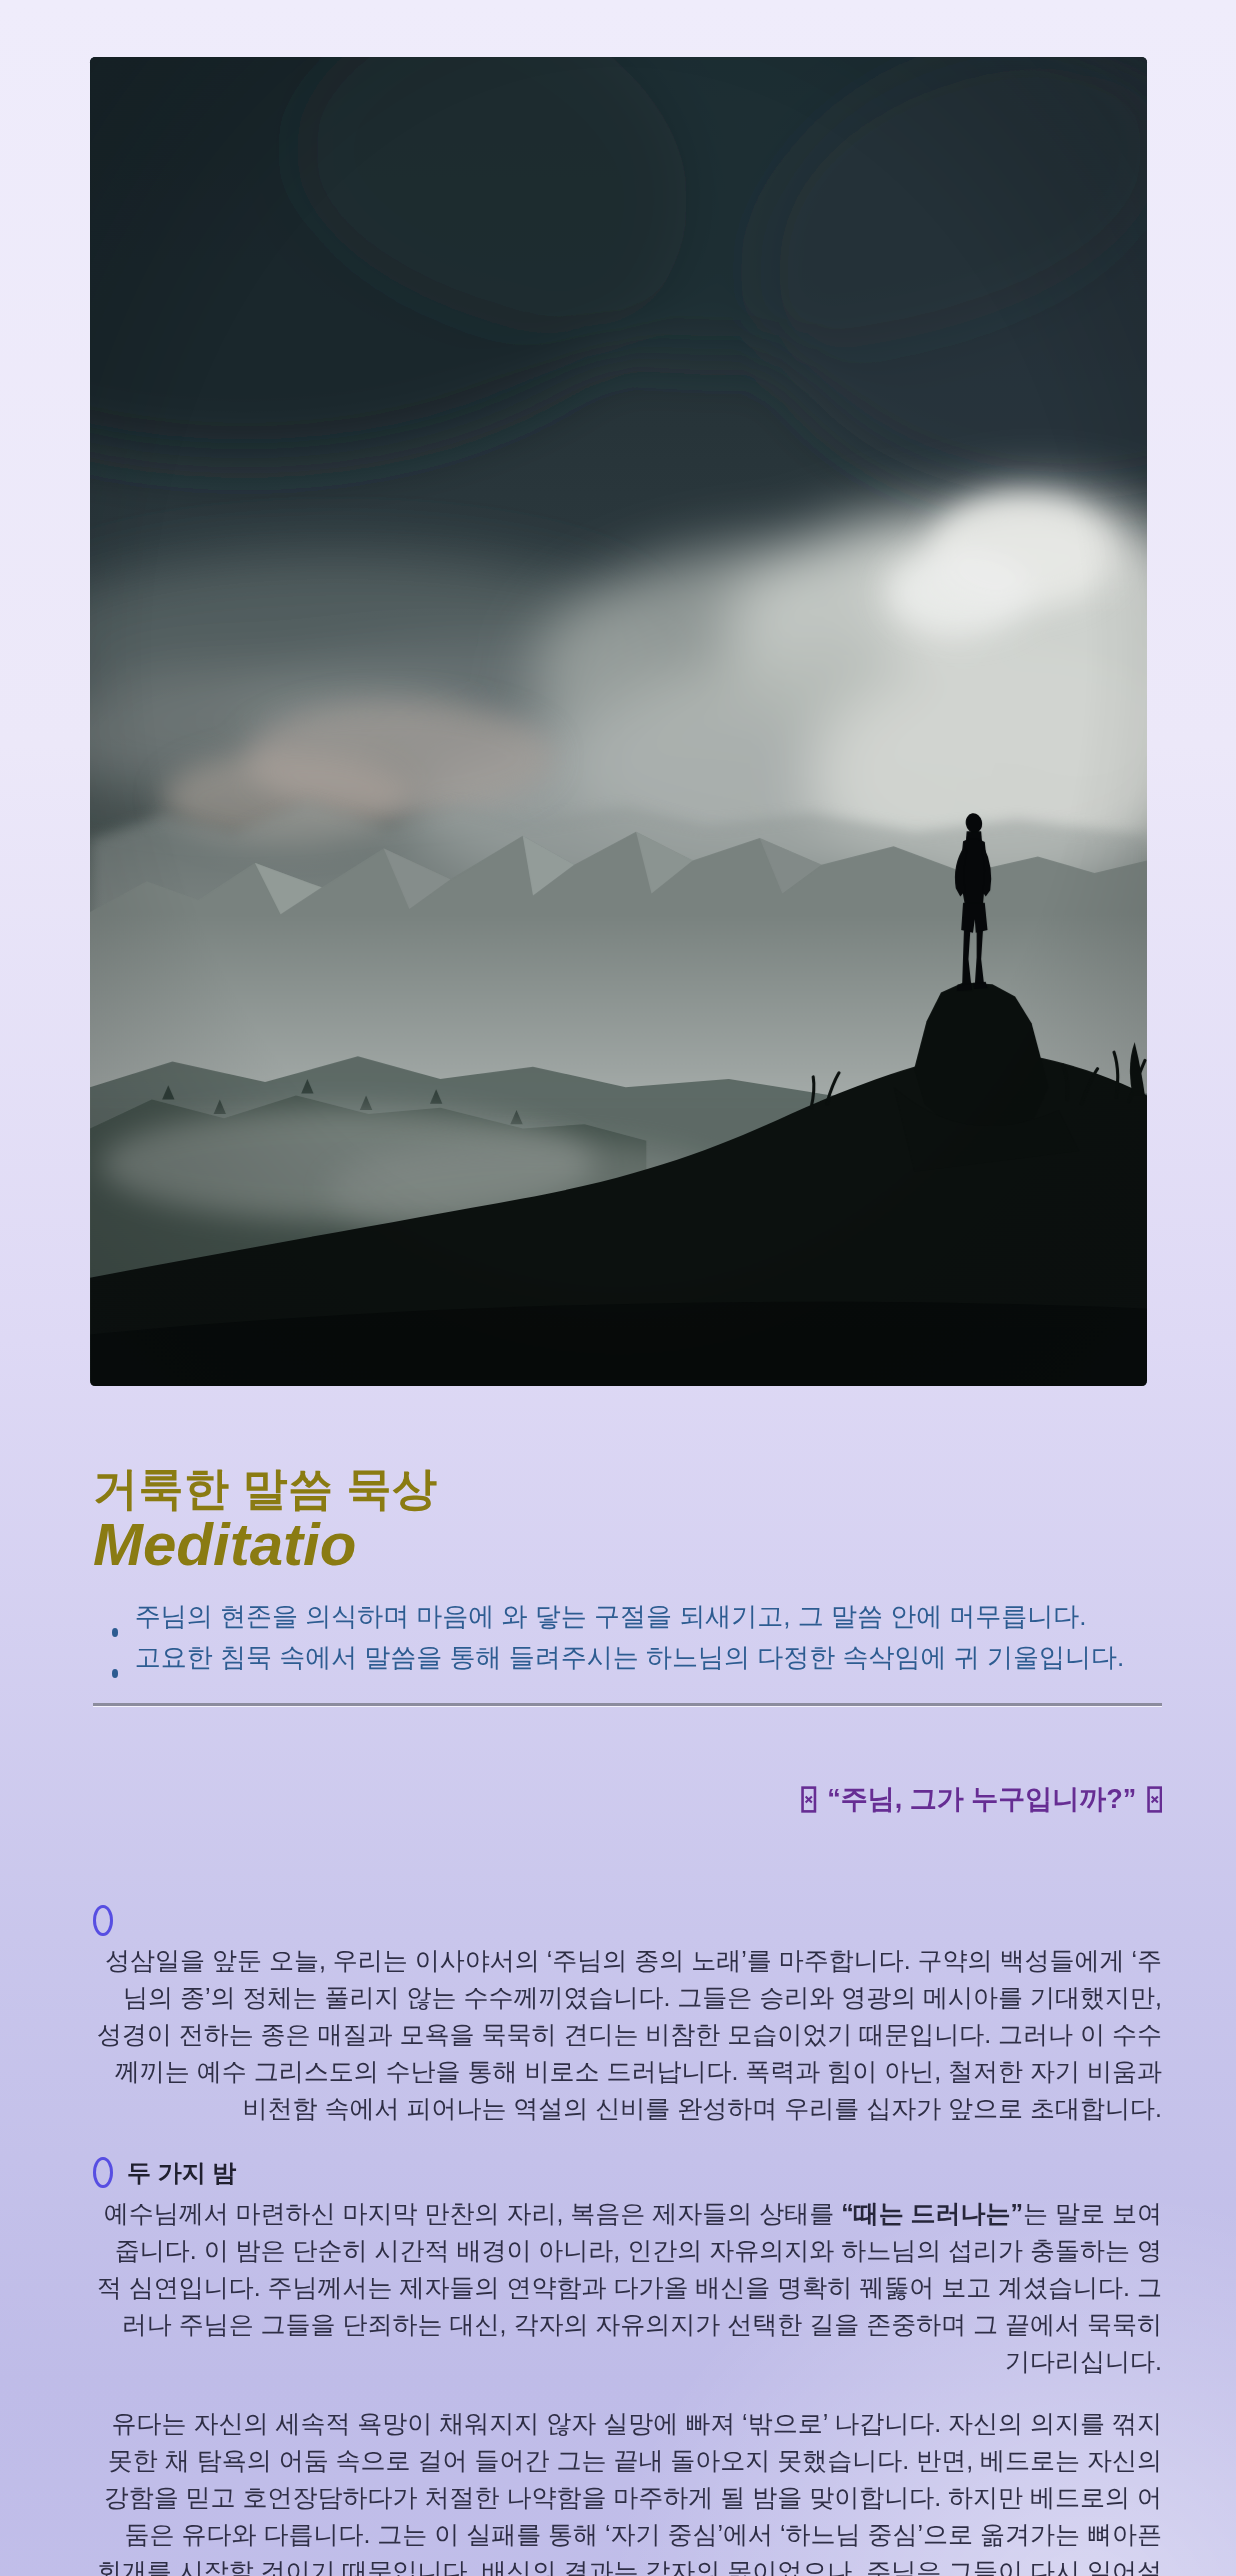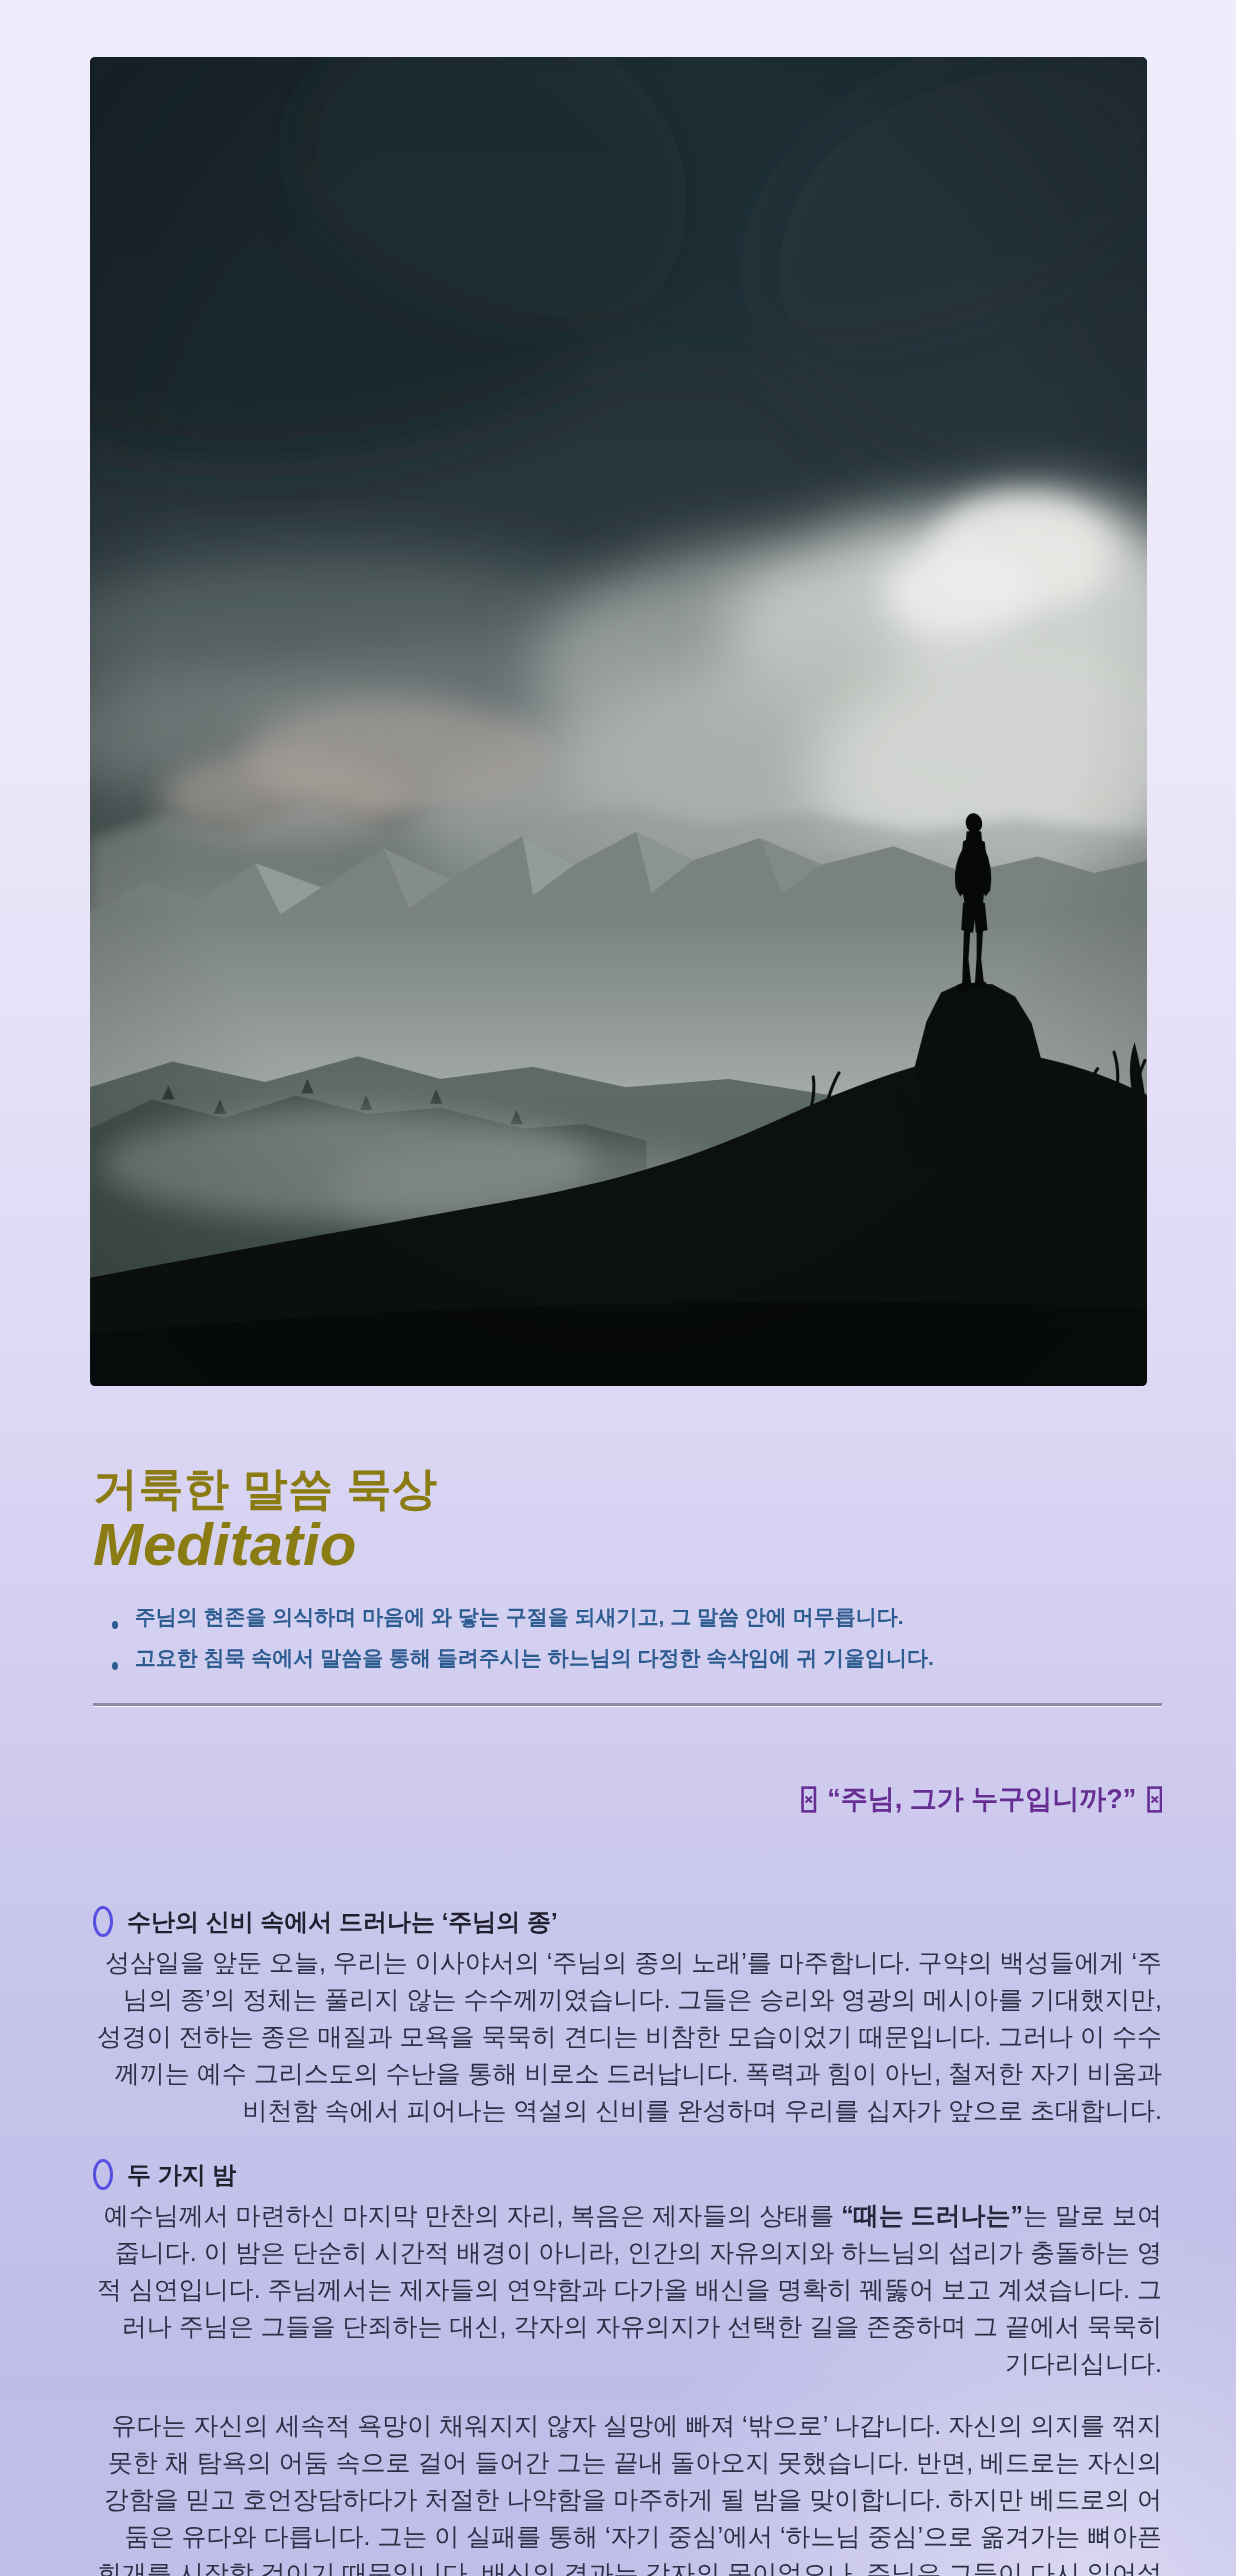--- a/index.html
+++ b/index.html
@@ -36,22 +36,22 @@
     font-size:45px; line-height:49px; font-weight:700; 
     color:#8a7b12; letter-spacing:0.5px;
   }
   .lectio-subtitle{
     margin-top:8.2px;
     font-size:60px; line-height:48px; font-weight:700; font-style:italic;
     color:#8a7b12;
   }
   ul.points{list-style:none;margin:27px 0 0 0;padding:0;}
   ul.points li{
-    display:flex;align-items:center;
-    font-size:21px;line-height:41px;font-weight:700;color:#2d5c91;
+    display:flex;align-items:flex-end;
+    font-size:26px;line-height:41px;font-weight:400;color:#2d5c91;
   }
   ul.points .bullet-dot{
     flex:0 0 auto;width:6.7px;height:8.8px;border-radius:50%;
     background:#2d5c91;margin:16.5px 16.5px 0 18.5px;
   }
   .divider{
     margin-top:25px;height:3.1px;background:#8c8c9e;
     border-bottom:1.5px solid #f4f2fc;
   }
   .quote-heading{
@@ -235,21 +235,20 @@
             <rect x="3" y="3" width="24" height="46" fill="none" stroke="currentColor" stroke-width="5"></rect>
             <path d="M9,20 L21,32 M21,20 L9,32" stroke="currentColor" stroke-width="4"></path>
           </svg>
       </span>
     </div>
 
     <div class="sections">
 
       <div class="sec-head">
         <span class="circle-icon"></span>
-        <span>수난의 신비 속에서 드러나는 ‘주님의 종’</span>
       </div>
       <p class="para"><span>성삼일을 앞둔 오늘, 우리는 이사야서의 ‘주님의 종의 노래’를 마주합니다. 구약의 백성들에게 ‘주님의 종’의 정체는 풀리지 않는 수수께끼였습니다. 그들은 승리와 영광의 메시아를 기대했지만, 성경이 전하는 종은 매질과 모욕을 묵묵히 견디는 비참한 모습이었기 때문입니다. 그러나 이 수수께끼는 예수 그리스도의 수난을 통해 비로소 드러납니다. 폭력과 힘이 아닌, 철저한 자기 비움과 비천함 속에서 피어나는 역설의 신비를 완성하며 우리를 십자가 앞으로 초대합니다.</span></p>
 
       <div class="sec-head">
         <span class="circle-icon"></span>
         <span>두 가지 밤</span>
       </div>
       <p class="para"><span>예수님께서 마련하신 마지막 만찬의 자리, 복음은 제자들의 상태를 </span><b>“때는 드러나는”</b><span>는 말로 보여줍니다. 이 밤은 단순히 시간적 배경이 아니라, 인간의 자유의지와 하느님의 섭리가 충돌하는 영적 심연입니다. 주님께서는 제자들의 연약함과 다가올 배신을 명확히 꿰뚫어 보고 계셨습니다. 그러나 주님은 그들을 단죄하는 대신, 각자의 자유의지가 선택한 길을 존중하며 그 끝에서 묵묵히 기다리십니다.</span></p>
       <p class="para"><span>유다는 자신의 세속적 욕망이 채워지지 않자 실망에 빠져 ‘밖으로’ 나갑니다. 자신의 의지를 꺾지 못한 채 탐욕의 어둠 속으로 걸어 들어간 그는 끝내 돌아오지 못했습니다. 반면, 베드로는 자신의 강함을 믿고 호언장담하다가 처절한 나약함을 마주하게 될 밤을 맞이합니다. 하지만 베드로의 어둠은 유다와 다릅니다. 그는 이 실패를 통해 ‘자기 중심’에서 ‘하느님 중심’으로 옮겨가는 뼈아픈 회개를 시작할 것이기 때문입니다. 배신의 결과는 각자의 몫이었으나, 주님은 그들이 다시 일어설 길 또한 준비하고 계셨습니다.</span></p>
 

